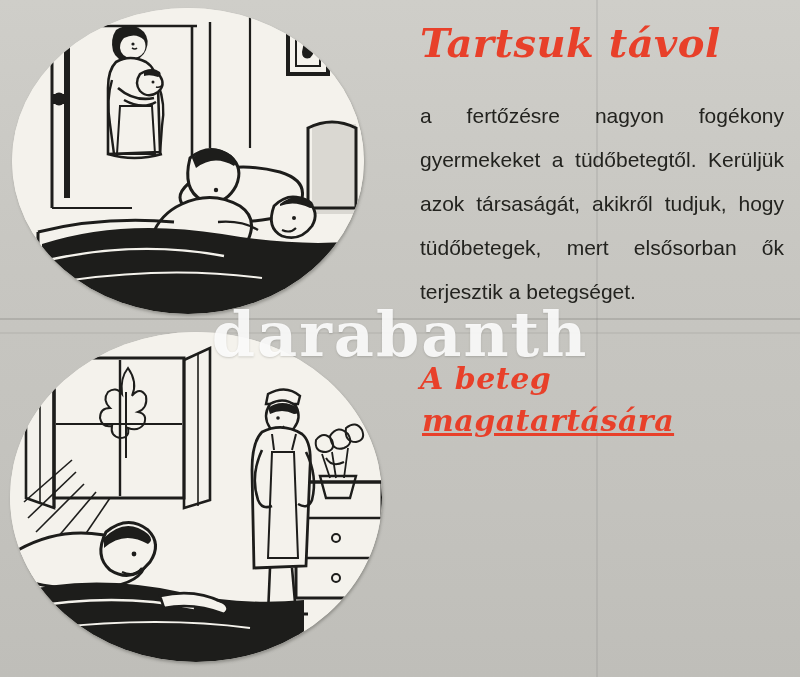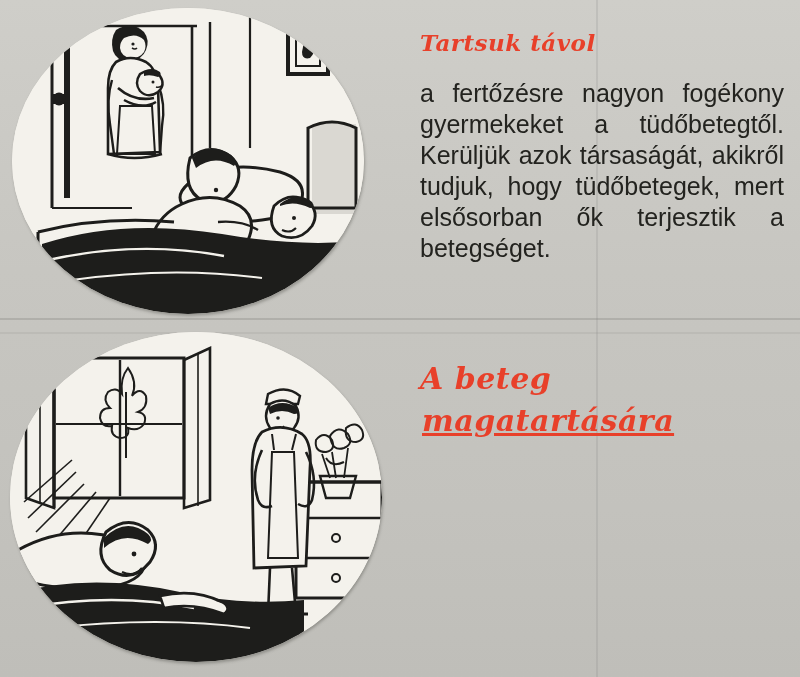--- a/index.html
+++ b/index.html
@@ -68,29 +68,30 @@
     color: #e8402a;
     font-family: "DejaVu Serif", serif;
     font-style: italic;
     font-weight: bold;
     letter-spacing: 0.5px;
   }
   #heading-1 {
     position: absolute;
     left: 420px;
     top: 26px;
-    font-size: 23px;
+    font-size: 40px;
     line-height: 34px;
   }
   .body-text {
     color: #23231f;
     font-family: "Liberation Sans", sans-serif;
-    font-size: 25px;
-    line-height: 31px;
+    font-size: 21px;
+    line-height: 44px;
     text-align: justify;
+    margin-top: 16px;
   }
   #para-1 {
     position: absolute;
     left: 420px;
     top: 78px;
     width: 364px;
   }
   #heading-2 {
     position: absolute;
     left: 420px;
@@ -297,14 +298,15 @@
   <div class="heading" id="heading-1">Tartsuk távol</div>
 
   <div class="body-text" id="para-1">a fertőzésre nagyon fogékony gyermekeket a tüdőbetegtől. Kerüljük azok társaságát, akikről tudjuk, hogy tüdőbetegek, mert elsősorban ők terjesztik a betegséget.</div>
 
   <div class="heading" id="heading-2">
     <span>A beteg</span>
     <span class="line2">magatartására</span>
   </div>
 
 
+  <div id="watermark">darabanth</div>
 
 </div>
 
 </body></html>

